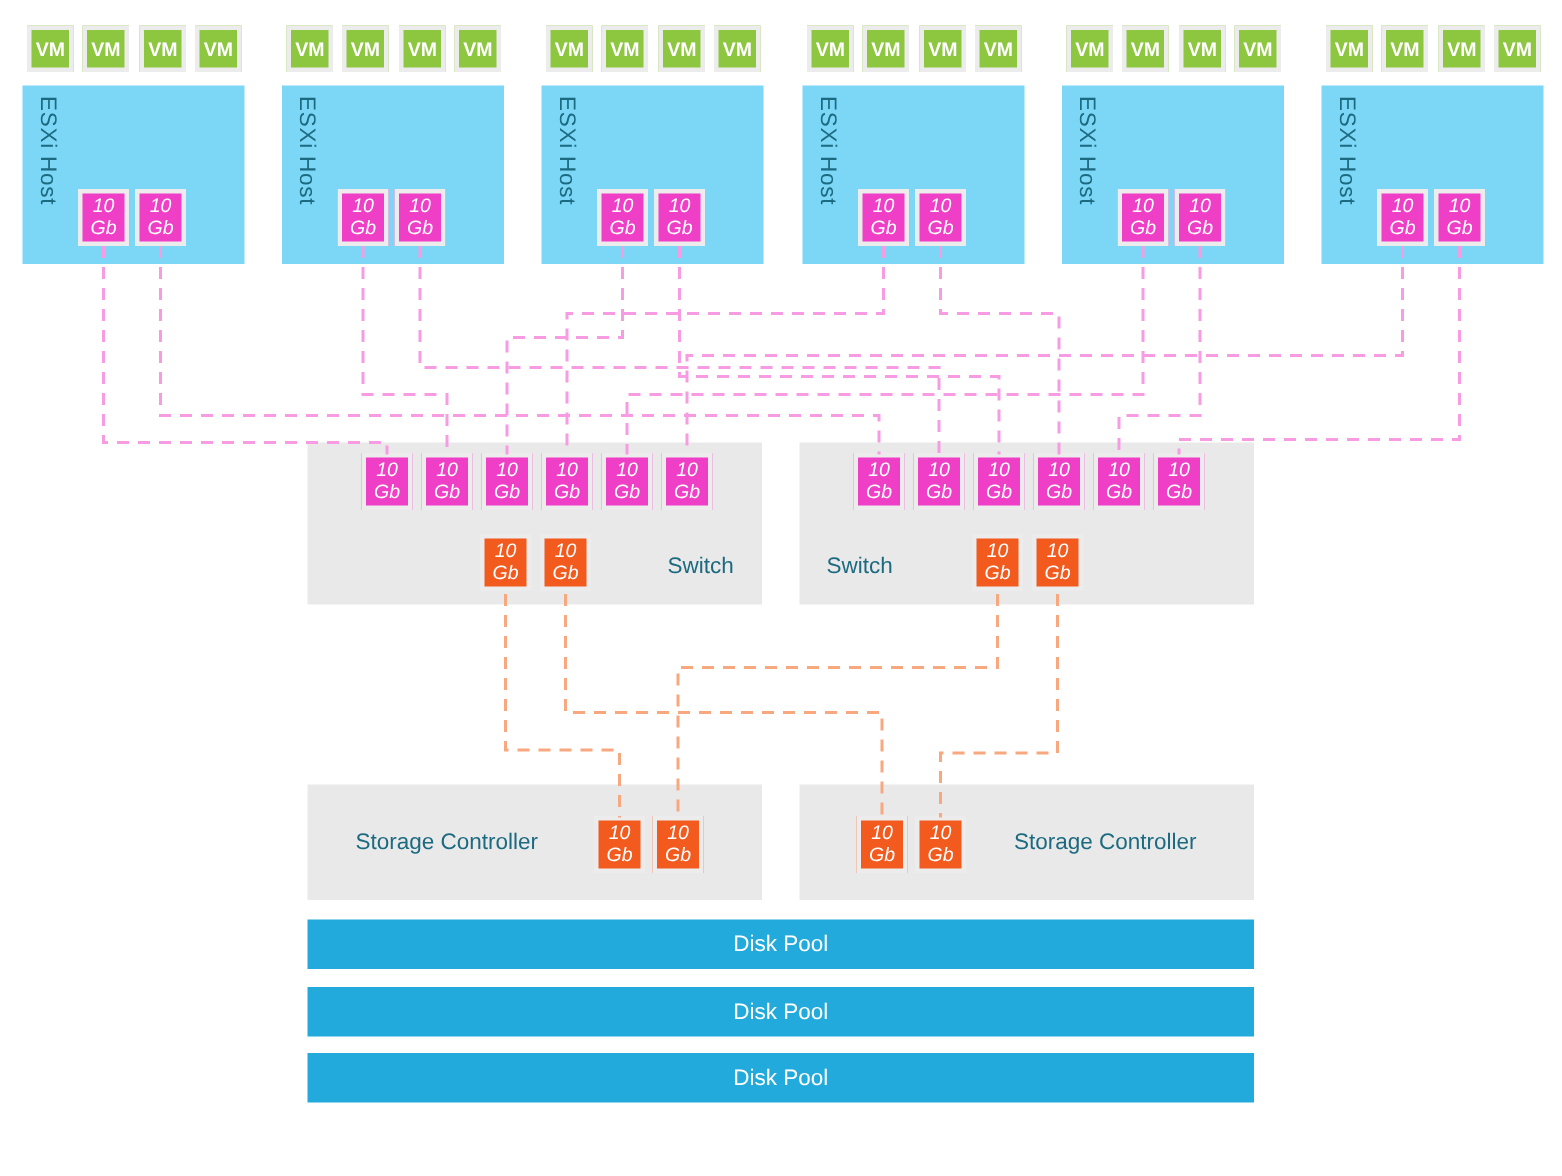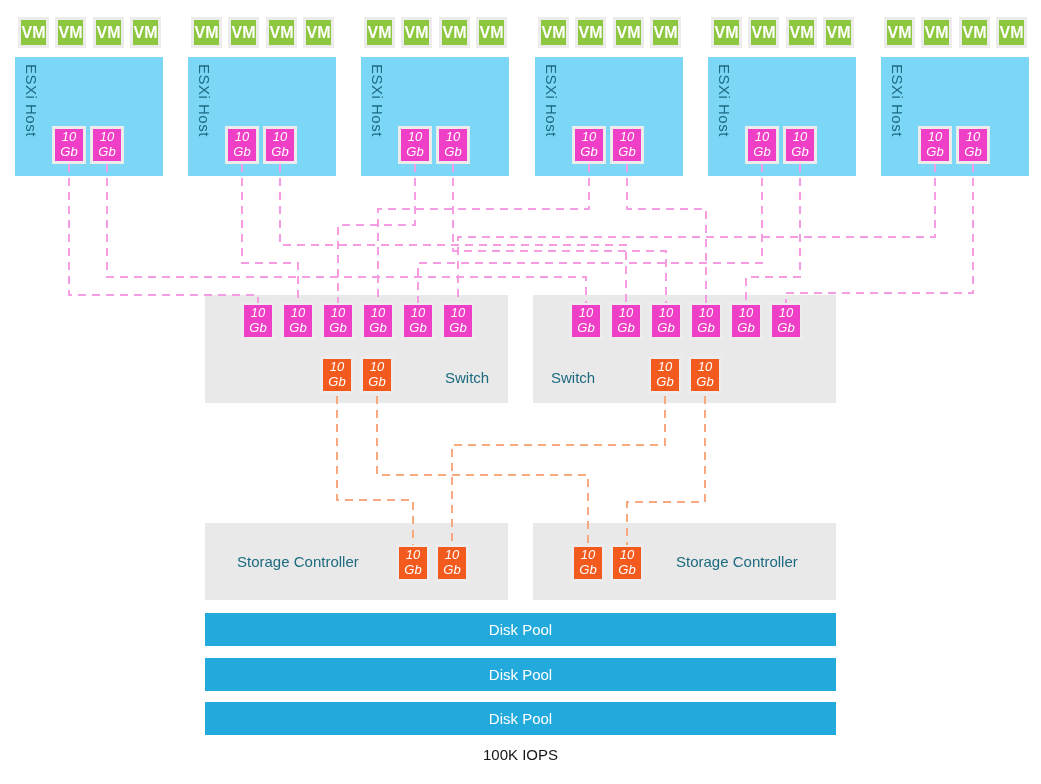--- a/index.html
+++ b/index.html
@@ -1,19 +1,19 @@
 <!DOCTYPE html>
 <html><head>
 <meta charset="utf-8">
 <style>
   html,body{margin:0;padding:0;background:#fff;}
   #canvas{position:relative;width:1041px;height:784px;background:#fff;
           font-family:"Liberation Sans","DejaVu Sans",sans-serif;overflow:hidden;}
   .abs{position:absolute;box-sizing:border-box;}
-  .vm{border:3px solid #14532d;color:#fff;font-weight:bold;font-size:16px;
+  .vm{border:3px solid #14532d;color:#fff;font-weight:bold;font-size:13px;
       display:flex;align-items:center;justify-content:center;}
   .hostbox{}
   .vlabel{writing-mode:vertical-rl;font-size:15px;letter-spacing:.5px;}
   .port{border:3px solid #ECECEC;color:#fff;font-size:13px;line-height:1.12;
         display:flex;align-items:center;justify-content:center;text-align:center;
         white-space:pre-line;font-style:italic;}
   .plain-label{font-size:15px;}
   .pool{display:flex;align-items:center;justify-content:center;color:#fff;font-size:15px;}
   .footer{font-size:15px;text-align:center;}
   svg{position:absolute;left:0;top:0;pointer-events:none;}
@@ -145,14 +145,13 @@
       <polyline points="627,164 627,209 706,209 706,303" fill="none" stroke="#F79BE3" stroke-width="2" stroke-dasharray="8 6"></polyline>
       <polyline points="762,164 762,263 418,263 418,303" fill="none" stroke="#F79BE3" stroke-width="2" stroke-dasharray="8 6"></polyline>
       <polyline points="800,164 800,277 746,277 746,303" fill="none" stroke="#F79BE3" stroke-width="2" stroke-dasharray="8 6"></polyline>
       <polyline points="935,164 935,237 458,237 458,303" fill="none" stroke="#F79BE3" stroke-width="2" stroke-dasharray="8 6"></polyline>
       <polyline points="973,164 973,293 786,293 786,303" fill="none" stroke="#F79BE3" stroke-width="2" stroke-dasharray="8 6"></polyline>
       <polyline points="337,396 337,500 413,500 413,545" fill="none" stroke="#F7A87E" stroke-width="2" stroke-dasharray="8 6"></polyline>
       <polyline points="377,396 377,475 588,475 588,545" fill="none" stroke="#F7A87E" stroke-width="2" stroke-dasharray="8 6"></polyline>
       <polyline points="665,396 665,445 452,445 452,545" fill="none" stroke="#F7A87E" stroke-width="2" stroke-dasharray="8 6"></polyline>
       <polyline points="705,396 705,502 627,502 627,545" fill="none" stroke="#F7A87E" stroke-width="2" stroke-dasharray="8 6"></polyline>
     </svg>
-    <div class="abs footer" id="footerCaption" style="left: 205px; top: 746px; width: 631px; color: rgb(22, 22, 22);">100K IOPS</div>
   </div>
 
 </body></html>

